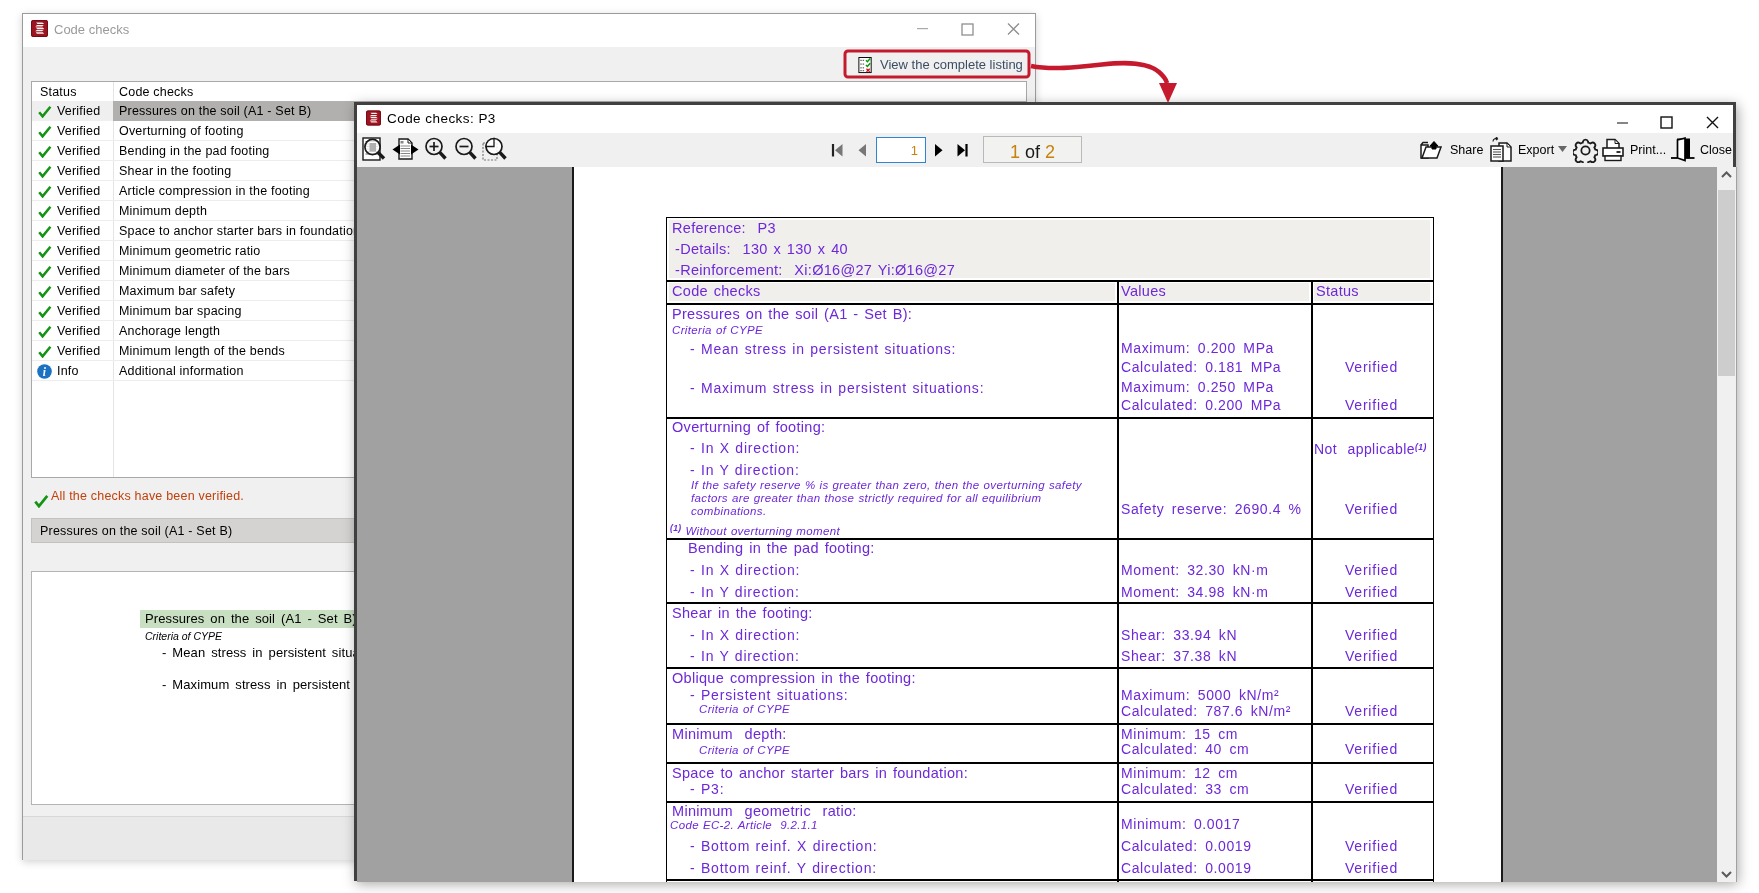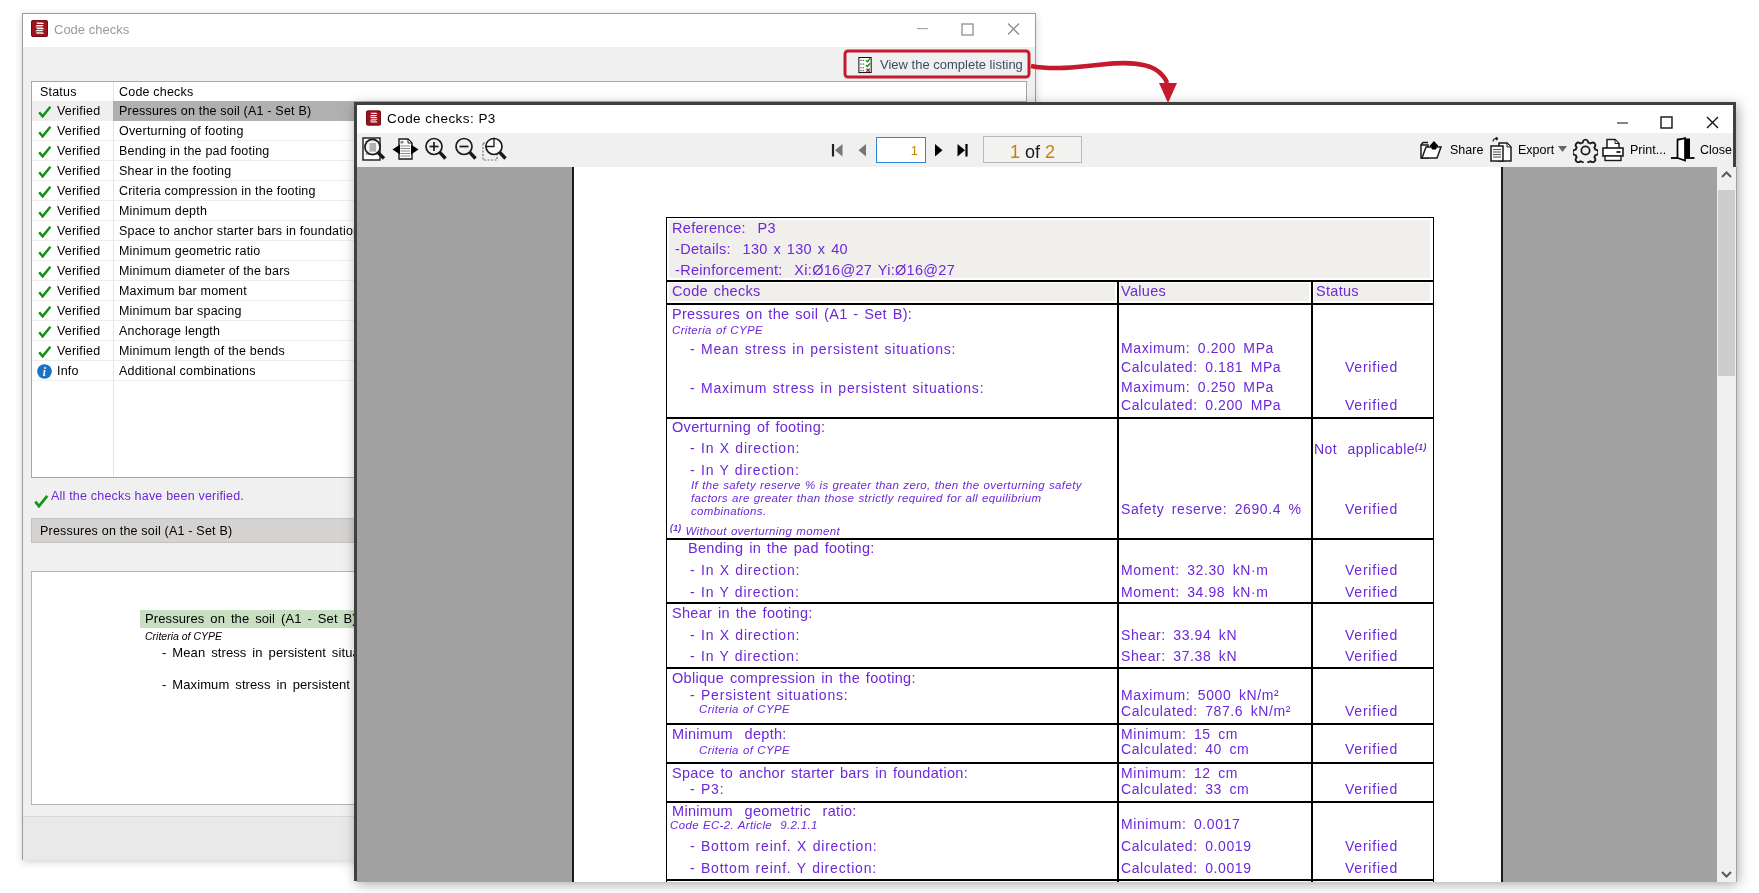--- a/index.html
+++ b/index.html
@@ -118,21 +118,21 @@
             <path d="M1.2 6.2 L4.6 10.4 L12.4 0.8" fill="none" stroke="#149414" stroke-width="2.5"></path>
           </svg>
           <span class="st">Verified</span>
           <span class="nm">Shear in the footing</span>
         </div>
       <div class="lrow" style="top:99px;border-bottom:1px solid #ededed;">
           <svg class="abs" style="left:6px;top:5px" width="14" height="12" viewBox="0 0 14 12">
             <path d="M1.2 6.2 L4.6 10.4 L12.4 0.8" fill="none" stroke="#149414" stroke-width="2.5"></path>
           </svg>
           <span class="st">Verified</span>
-          <span class="nm">Criteria compression in the footing</span>
+          <span class="nm">Article compression in the footing</span>
         </div>
       <div class="lrow" style="top:119px;border-bottom:1px solid #ededed;">
           <svg class="abs" style="left:6px;top:5px" width="14" height="12" viewBox="0 0 14 12">
             <path d="M1.2 6.2 L4.6 10.4 L12.4 0.8" fill="none" stroke="#149414" stroke-width="2.5"></path>
           </svg>
           <span class="st">Verified</span>
           <span class="nm">Minimum depth</span>
         </div>
       <div class="lrow" style="top:139px;border-bottom:1px solid #ededed;">
           <svg class="abs" style="left:6px;top:5px" width="14" height="12" viewBox="0 0 14 12">
@@ -153,21 +153,21 @@
             <path d="M1.2 6.2 L4.6 10.4 L12.4 0.8" fill="none" stroke="#149414" stroke-width="2.5"></path>
           </svg>
           <span class="st">Verified</span>
           <span class="nm">Minimum diameter of the bars</span>
         </div>
       <div class="lrow" style="top:199px;border-bottom:1px solid #ededed;">
           <svg class="abs" style="left:6px;top:5px" width="14" height="12" viewBox="0 0 14 12">
             <path d="M1.2 6.2 L4.6 10.4 L12.4 0.8" fill="none" stroke="#149414" stroke-width="2.5"></path>
           </svg>
           <span class="st">Verified</span>
-          <span class="nm">Maximum bar moment</span>
+          <span class="nm">Maximum bar safety</span>
         </div>
       <div class="lrow" style="top:219px;border-bottom:1px solid #ededed;">
           <svg class="abs" style="left:6px;top:5px" width="14" height="12" viewBox="0 0 14 12">
             <path d="M1.2 6.2 L4.6 10.4 L12.4 0.8" fill="none" stroke="#149414" stroke-width="2.5"></path>
           </svg>
           <span class="st">Verified</span>
           <span class="nm">Minimum bar spacing</span>
         </div>
       <div class="lrow" style="top:239px;border-bottom:1px solid #ededed;">
           <svg class="abs" style="left:6px;top:5px" width="14" height="12" viewBox="0 0 14 12">
@@ -182,28 +182,28 @@
           </svg>
           <span class="st">Verified</span>
           <span class="nm">Minimum length of the bends</span>
         </div>
       <div class="lrow" style="top:279px;border-bottom:1px solid #ededed;">
           <svg class="abs" style="left:5px;top:2.5px" width="15" height="15" viewBox="0 0 15 15">
             <circle cx="7.5" cy="7.5" r="7.3" fill="#1b72c3"></circle>
             <text x="7.5" y="11.6" font-family="Liberation Serif, serif" font-size="11.5" font-weight="bold" font-style="italic" fill="#fff" text-anchor="middle">i</text>
           </svg>
           <span class="st">Info</span>
-          <span class="nm">Additional combinations</span>
+          <span class="nm">Additional information</span>
         </div>
     </div>
 
     <svg class="abs" style="left:11px;top:481px" width="15" height="13" viewBox="0 0 14 12">
         <path d="M1.2 6.2 L4.6 10.4 L12.4 0.8" fill="none" stroke="#149414" stroke-width="2.5"></path>
       </svg>
-    <div class="abs" style="left:28px;top:475px;font-size:12.5px;letter-spacing:0.2px;color:#6d28d9;">All the checks have been verified.</div>
+    <div class="abs" style="left:28px;top:475px;font-size:12.5px;letter-spacing:0.2px;color:#c2410c;">All the checks have been verified.</div>
 
     <div class="abs" style="left:8px;top:504px;width:996px;height:25px;background:#d5d3d1;border:1px solid #c4c2c0;">
       <div class="abs" style="left:8px;top:5px;font-size:12.5px;letter-spacing:0.2px;color:#000;">Pressures on the soil (A1 - Set B)</div>
     </div>
 
     <div class="abs" style="left:8px;top:557px;width:996px;height:234px;background:#fff;border:1px solid #b4b4b4;overflow:hidden;">
       <div class="abs" style="left:108px;top:37.6px;width:886px;height:18.7px;background:#c8dfc2;"></div>
       <div class="abs" style="left:113px;top:39px;font-size:13px;letter-spacing:0.1px;word-spacing:2.2px;color:#000;">Pressures on the soil (A1 - Set B)</div>
       <div class="abs" style="left:113px;top:58px;font-size:10.5px;font-style:italic;color:#000;">Criteria of CYPE</div>
       <div class="abs" style="left:130px;top:73px;font-size:13px;letter-spacing:0.1px;word-spacing:2.2px;color:#000;white-space:nowrap;">- Mean stress in persistent situations:</div>

